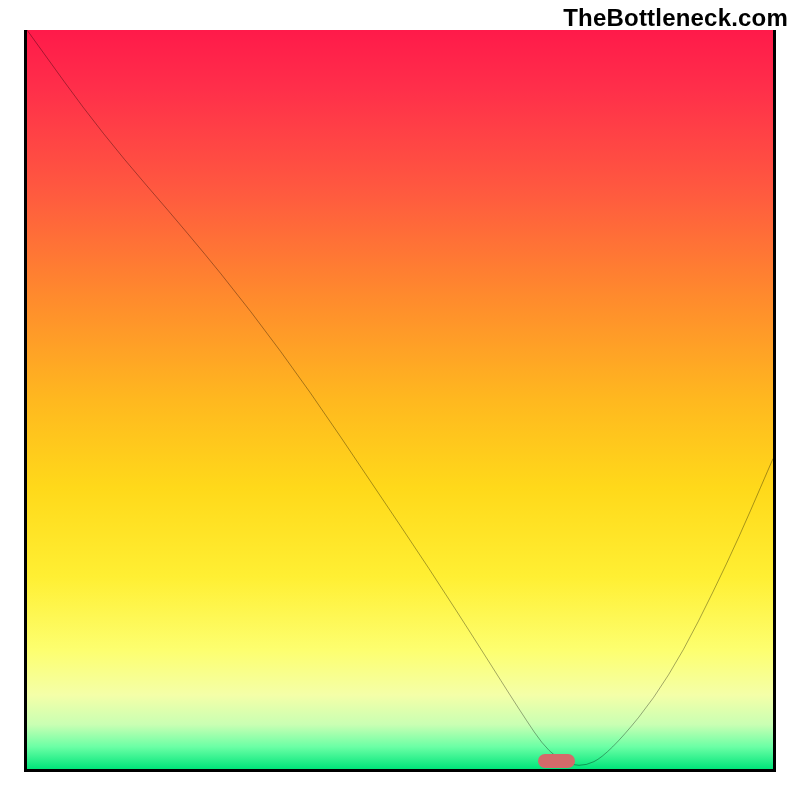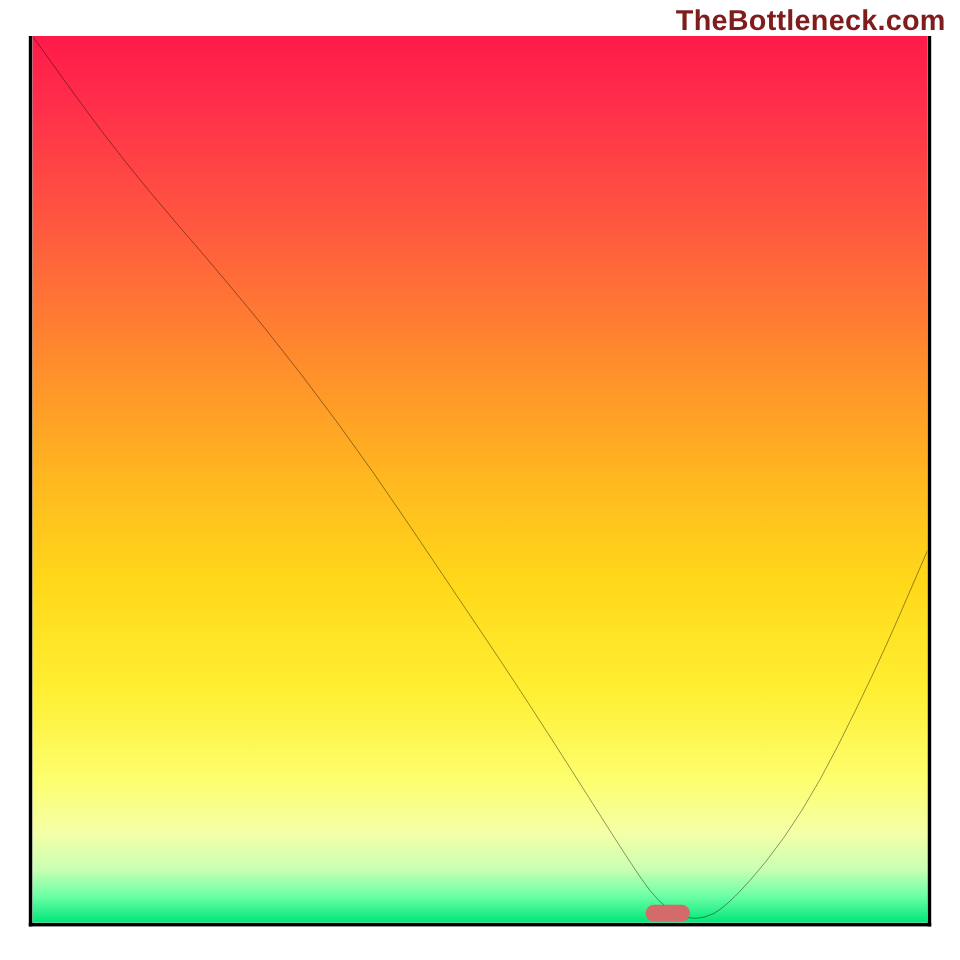--- a/index.html
+++ b/index.html
@@ -17,21 +17,21 @@
     width: 800px;
     height: 800px;
   }
 
   .watermark {
     position: absolute;
     top: 4px;
     right: 12px;
     font-size: 24px;
     font-weight: 600;
-    color: #7f1d1d;
+    color: #000000;
     letter-spacing: 0.2px;
     z-index: 10;
   }
 
   .plot-frame {
     position: absolute;
     left: 24px;
     top: 30px;
     width: 752px;
     height: 742px;

